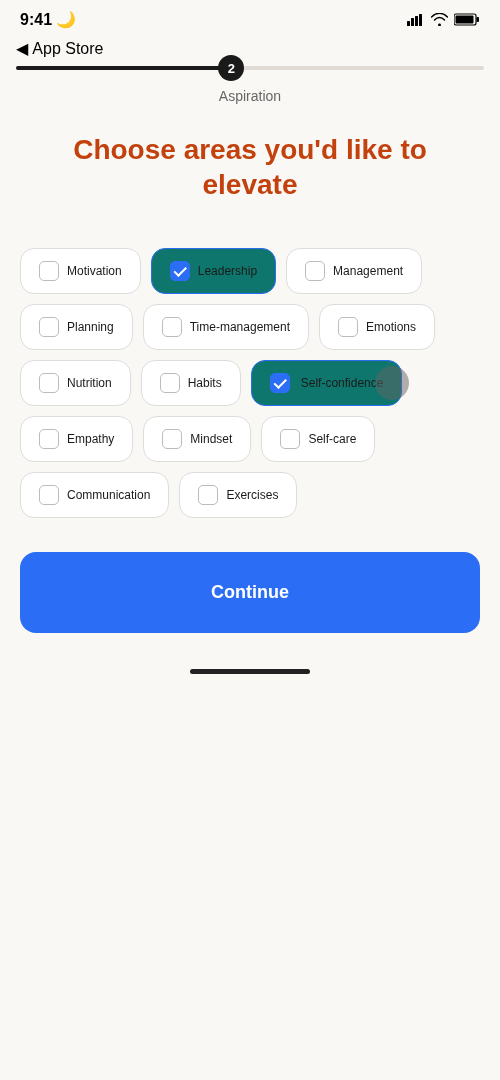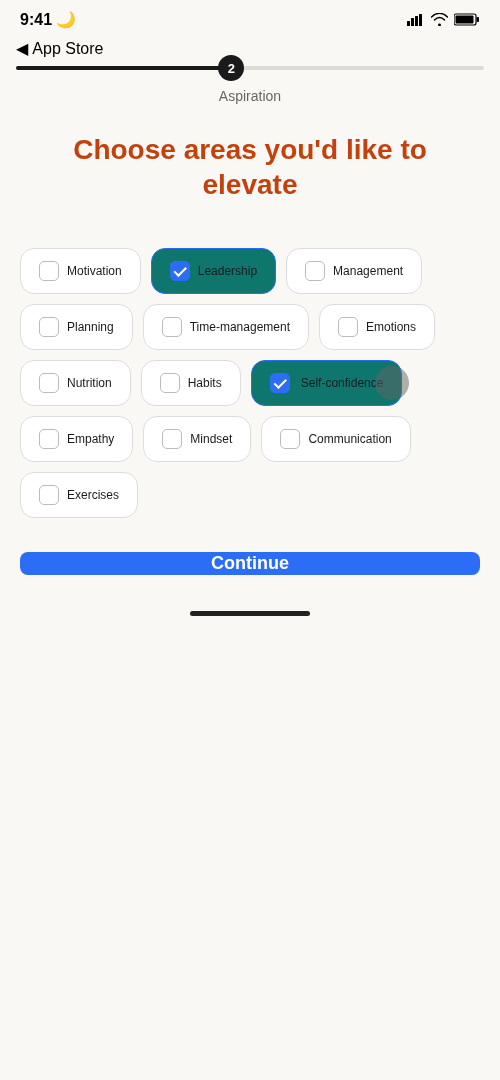--- a/index.html
+++ b/index.html
@@ -182,27 +182,27 @@
       background: rgba(100,100,100,0.5);
       border-radius: 50%;
     }
 
     
     .continue-btn-wrap {
       padding: 10px 20px 24px 20px;
     }
     .continue-btn {
       width: 100%;
-      padding: 1px;
+      padding: 30px;
       background: #2b6ef5;
       color: #fff;
       font-size: 18px;
       font-weight: 700;
       border: none;
-      border-radius: 8px;
+      border-radius: 16px;
       cursor: pointer;
       text-align: center;
     }
 
     
     .home-indicator {
       display: flex;
       justify-content: center;
       padding: 12px 0 20px 0;
     }
@@ -307,20 +307,24 @@
       <div class="option-chip">
         <div class="checkbox"></div>
         <span>Empathy</span>
       </div>
       <div class="option-chip">
         <div class="checkbox"></div>
         <span>Mindset</span>
       </div>
       <div class="option-chip">
         <div class="checkbox"></div>
+        <span>Self-care</span>
+      </div>
+      <div class="option-chip">
+        <div class="checkbox"></div>
         <span>Communication</span>
       </div>
       <div class="option-chip">
         <div class="checkbox"></div>
         <span>Exercises</span>
       </div>
     </div>
 </div>
 
 <div class="continue-btn-wrap">

